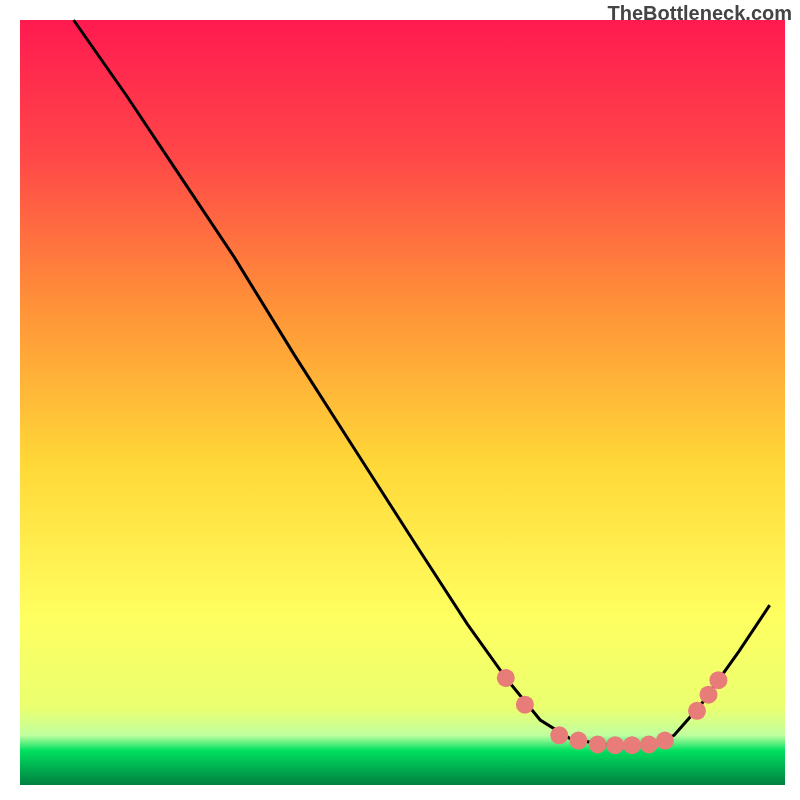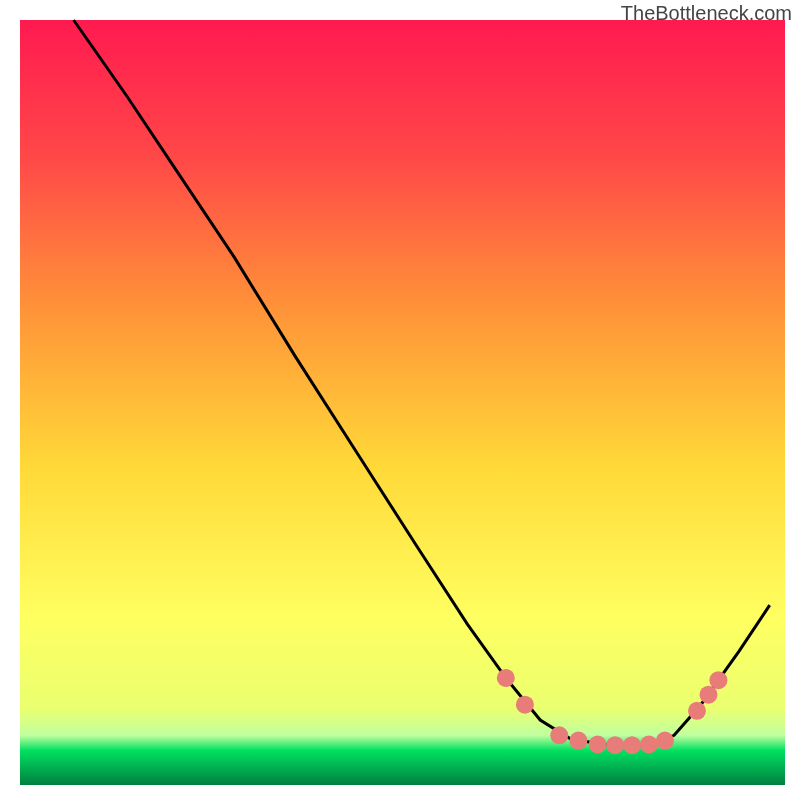--- a/index.html
+++ b/index.html
@@ -14,21 +14,21 @@
   .chart-wrap {
     position: relative;
     width: 800px;
     height: 800px;
   }
   .watermark {
     position: absolute;
     top: 2px;
     right: 8px;
     font-size: 20px;
-    font-weight: normal;
+    font-weight: bold;
     color: #444444;
     z-index: 10;
     user-select: none;
   }
   svg.plot {
     position: absolute;
     top: 0;
     left: 0;
     width: 800px;
     height: 800px;

